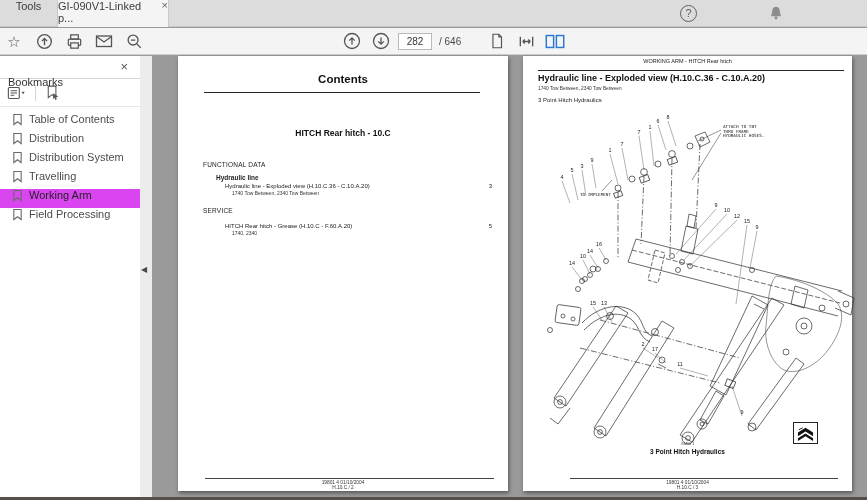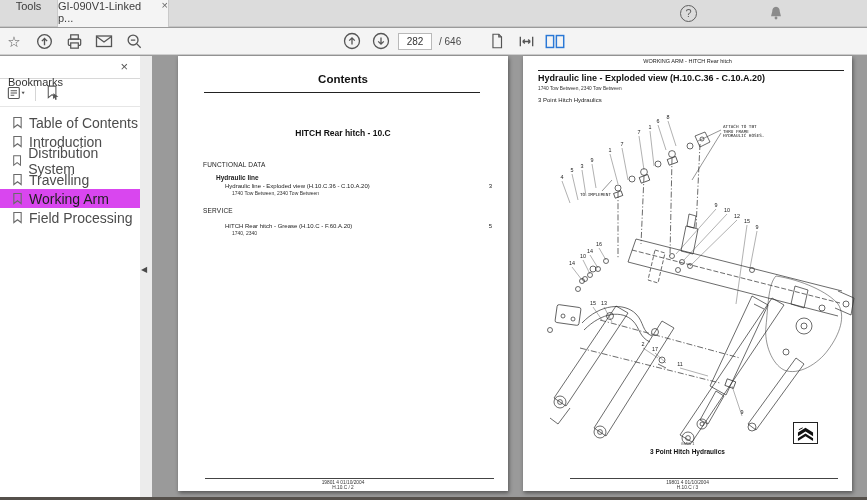--- a/index.html
+++ b/index.html
@@ -27,21 +27,21 @@
   .avatar { position:absolute; right:-12px; top:28px; width:25px; height:25px; border-radius:50%; background:#1a73e8; }
 
   
   .sidebar { position:absolute; left:0; top:56px; width:140px; height:441px; background:#fff; }
   .sb-head { position:relative; height:23px; border-bottom:1px solid #d8d8d8; }
   .sb-title { position:absolute; left:8px; top:20px; font-size:11px; color:#333; }
   .sb-close { position:absolute; right:12px; top:3px; font-size:13px; color:#555; }
   .sb-tools { position:relative; height:28px; display:flex; align-items:center; padding-left:7px; gap:8px; border-bottom:1px solid #e6e6e6;}
   .sb-sep { width:1px; height:16px; background:#d5d5d5; }
   .bm-list { margin-top:6px; }
-  .bm-item { position:relative; height:19px; display:flex; align-items:center; padding-left:12px; gap:6px; font-size:14px; color:#4c4c4c; cursor:default; }
+  .bm-item { position:relative; height:19px; display:flex; padding-left:12px; gap:6px; font-size:11px; color:#4c4c4c; cursor:default; }
   .bm-item.selected { background:#d946ef; color:#1f1f1f; }
   .panel-strip { position:absolute; left:140px; top:56px; width:12px; height:441px; background:#ececec; }
   .collapse { position:absolute; left:141px; top:265px; font-size:8px; color:#4a4a4a; }
 
   
   .docarea { position:absolute; left:152px; top:55px; width:715px; height:442px; background:#9a9a9a; }
   .page { position:absolute; top:1px; height:435px; background:#fff; box-shadow:1px 2px 4px rgba(0,0,0,.45); }
   .page-left { left:26px; width:330px; }
   .page-right { left:371px; width:329px; }
   .abs { position:absolute; }
@@ -216,21 +216,21 @@
         <div class="bm-item">
       <svg width="11" height="13" viewBox="0 0 12 14">
         <path d="M2 1.5 H10 V12.5 L6 9.5 L2 12.5 Z" stroke="#6a6a6a" stroke-width="1.2" fill="none"></path>
       </svg>
       <span>Table of Contents</span>
     </div>
         <div class="bm-item">
       <svg width="11" height="13" viewBox="0 0 12 14">
         <path d="M2 1.5 H10 V12.5 L6 9.5 L2 12.5 Z" stroke="#6a6a6a" stroke-width="1.2" fill="none"></path>
       </svg>
-      <span>Introduction</span>
+      <span>Distribution</span>
     </div>
         <div class="bm-item">
       <svg width="11" height="13" viewBox="0 0 12 14">
         <path d="M2 1.5 H10 V12.5 L6 9.5 L2 12.5 Z" stroke="#6a6a6a" stroke-width="1.2" fill="none"></path>
       </svg>
       <span>Distribution System</span>
     </div>
         <div class="bm-item">
       <svg width="11" height="13" viewBox="0 0 12 14">
         <path d="M2 1.5 H10 V12.5 L6 9.5 L2 12.5 Z" stroke="#6a6a6a" stroke-width="1.2" fill="none"></path>

